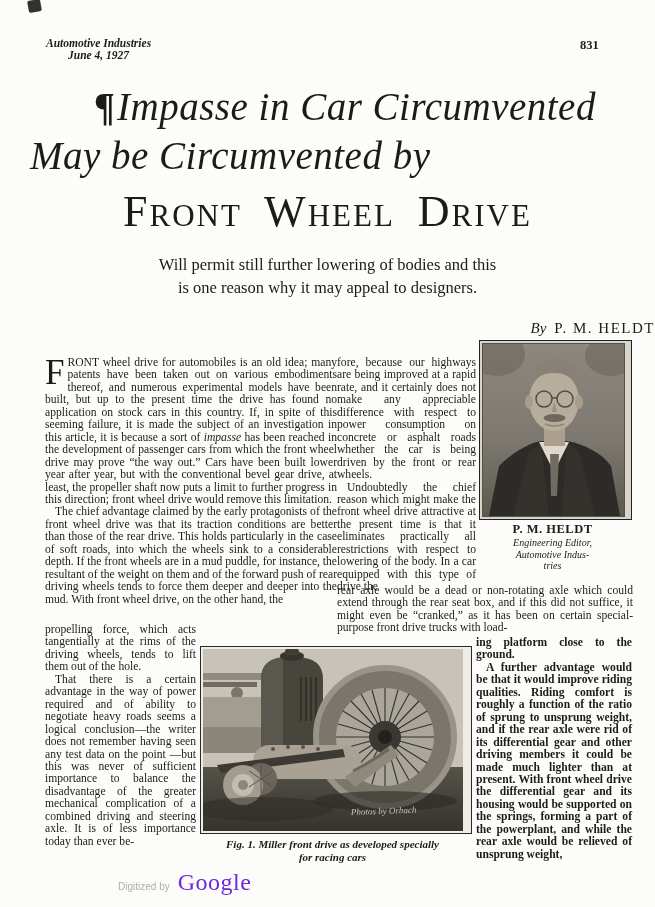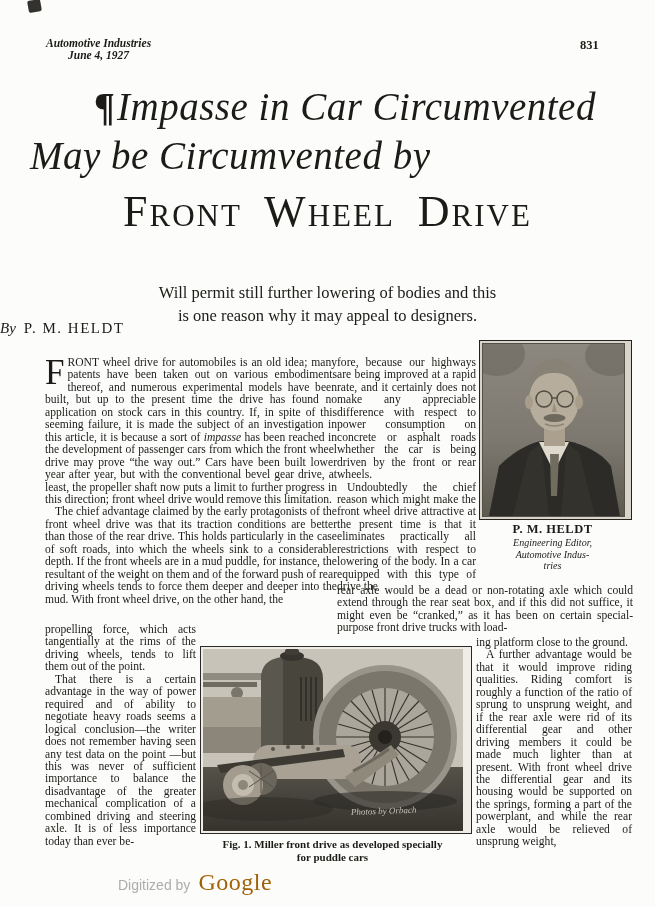--- a/index.html
+++ b/index.html
@@ -17,55 +17,55 @@
 
   
   .title-line{font-style:italic;font-size:39px;letter-spacing:0.5px;white-space:nowrap;}
   #title1{left:95px;top:84px;}
   #title1 .pilcrow{font-style:italic;font-weight:bold;margin-right:2px;}
   #title2{left:30px;top:133px;}
   #title3{left:0;top:186px;width:655px;text-align:center;font-variant:small-caps;
           font-size:44px;letter-spacing:2px;word-spacing:10px;white-space:nowrap;}
 
   
-  #subtitle{left:0;top:253px;width:655px;text-align:center;font-size:16.5px;line-height:23px;margin-top:28px;}
-  #byline{left:0;top:320px;width:655px;text-align:left;font-size:15px;}
+  #subtitle{left:0;top:253px;width:655px;text-align:center;font-size:16.5px;line-height:23px;}
+  #byline{left:0;top:320px;width:655px;text-align:right;font-size:15px;}
   #byline .by{font-style:italic;margin-right:8px;}
   #byline .author{letter-spacing:1.5px;}
 
   
   .bodytext{font-size:11.6px;line-height:12.45px;text-align:justify;}
   .bodytext p{margin:0;}
   .bodytext p.indent{text-indent:10px;}
   .dropcap{float:left;font-size:35px;line-height:29px;padding:1px 3px 0 0;}
   #col-left-wide{left:45px;top:357px;width:292px;}
   #col-left-narrow{left:45px;top:624px;width:151px;}
   #col-right-top{left:337px;top:357px;width:139px;}
   #col-right-wide{left:337px;top:585px;width:296px;}
-  #col-right-bottom{left:476px;top:637px;width:156px;}
+  #col-right-bottom{left:476px;top:637px;width:156px;font-weight:bold;}
 
   
   #portrait-frame{left:479px;top:340px;width:147px;border:1px solid #24221f;background:#d8d4ca;
                   padding:2px;}
   #portrait-frame svg{display:block;border:1px solid #55524a;}
   #portrait-caption{left:471px;top:522px;width:163px;text-align:center;}
   #portrait-name{font-weight:bold;font-size:12.5px;letter-spacing:0.5px;}
   .portrait-role{font-style:italic;font-size:10px;line-height:11.5px;}
 
   
   #fig-frame{left:200px;top:646px;width:266px;border:1px solid #2c2a26;background:#efede6;padding:2px;}
   #fig-frame svg{display:block;}
-  #fig-caption{left:185px;top:838px;width:295px;text-align:center;
+  #fig-caption{left:185px;top:838px;width:295px;text-align:center;font-style:italic;
                font-weight:bold;font-size:11px;line-height:13px;}
 
   
   #footer-google{left:118px;top:869px;display:flex;align-items:baseline;gap:8px;
                  font-family:"Liberation Sans",sans-serif;}
-  #digitized{font-size:14px;color:#adadab;}
-  #google-logo{font-size:24px;color:#a16207;letter-spacing:0.5px;font-family:"Liberation Serif",serif;}
+  #digitized{font-size:10px;color:#adadab;}
+  #google-logo{font-size:24px;color:#6d28d9;letter-spacing:0.5px;font-family:"Liberation Serif",serif;}
   #footer-umich{left:375px;top:867px;width:200px;text-align:center;
                 font-family:"Liberation Sans",sans-serif;color:#a3a3a1;}
   #orig-from{font-size:9.5px;line-height:12px;}
   #umich{font-size:11.5px;line-height:14px;color:#999997;}
 </style>
 </head>
 <body>
 
 <div id="page">
 
@@ -138,21 +138,21 @@
     <div class="portrait-role">Automotive Indus-</div>
     <div class="portrait-role">tries</div>
   </div>
 
   <div class="abs bodytext" id="col-left-wide">
     <p><span class="dropcap">F</span><span>RONT wheel drive for automobiles is an old idea; many patents have been taken out on various embodiments thereof, and numerous experimental models have been built, but up to the present time the drive has found no application on stock cars in this country.  If, in spite of this seeming failure, it is made the subject of an investigation in this article, it is because a sort of </span><i>impasse</i><span> has been reached in the development of passenger cars from which the front wheel drive may prove “the way out.”  Cars have been built lower year after year, but with the conventional bevel gear drive, at least, the propeller shaft now puts a limit to further progress in this direction; front wheel drive would remove this limitation.</span></p>
     <p class="indent">The chief advantage claimed by the early protagonists of the front wheel drive was that its traction conditions are better than those of the rear drive.  This holds particularly in the case of soft roads, into which the wheels sink to a considerable depth.  If the front wheels are in a mud puddle, for instance, the resultant of the weight on them and of the forward push of rear driving wheels tends to force them deeper and deeper into the mud.  With front wheel drive, on the other hand, the</p>
   </div>
 
   <div class="abs bodytext" id="col-left-narrow">
-    <p>propelling force, which acts tangentially at the rims of the driving wheels, tends to lift them out of the point.</p>
+    <p>propelling force, which acts tangentially at the rims of the driving wheels, tends to lift them out of the hole.</p>
     <p class="indent">That there is a certain advantage in the way of power required and of ability to negotiate heavy roads seems a logical conclusion—the writer does not remember having seen any test data on the point —but this was never of sufficient importance to balance the disadvantage of the greater mechanical complication of a combined driving and steering axle.  It is of less importance today than ever be-</p>
   </div>
 
   <div class="abs bodytext" id="col-right-wide">
     <p>rear axle would be a dead or non-rotating axle which could extend through the rear seat box, and if this did not suffice, it might even be “cranked,” as it has been on certain special-purpose front drive trucks with load-</p>
   </div>
 
   <div class="abs bodytext" id="col-right-top">
     <p>fore, because our highways are being improved at a rapid rate, and it certainly does not make any appreciable difference with respect to power consumption on concrete or asphalt roads whether the car is being driven by the front or rear wheels.</p>
     <p class="indent">Undoubtedly the chief reason which might make the front wheel drive attractive at the present time is that it eliminates practically all restrictions with respect to lowering of the body.  In a car equipped with this type of drive the</p>
@@ -248,21 +248,21 @@
       </g>
 
       <ellipse cx="182" cy="152" rx="72" ry="10" fill="#2c2a24" opacity="0.6"></ellipse>
       <ellipse cx="60" cy="160" rx="70" ry="12" fill="#2c2a24" opacity="0.5"></ellipse>
 
       <text x="148" y="166" font-family="Liberation Serif, serif" font-style="italic" font-size="9" fill="#ddd9cd" opacity="0.85" transform="rotate(-2 148 166)">Photos by Orbach</text>
     </svg>
   </div>
   <div class="abs" id="fig-caption">
     <div>Fig. 1.  Miller front drive as developed specially</div>
-    <div>for puddle cars</div>
+    <div>for racing cars</div>
   </div>
 
   <div class="abs" id="footer-google">
     <span id="digitized">Digitized by</span>
     <span id="google-logo">Google</span>
   </div>
 
 </div>
 
 </body></html>

